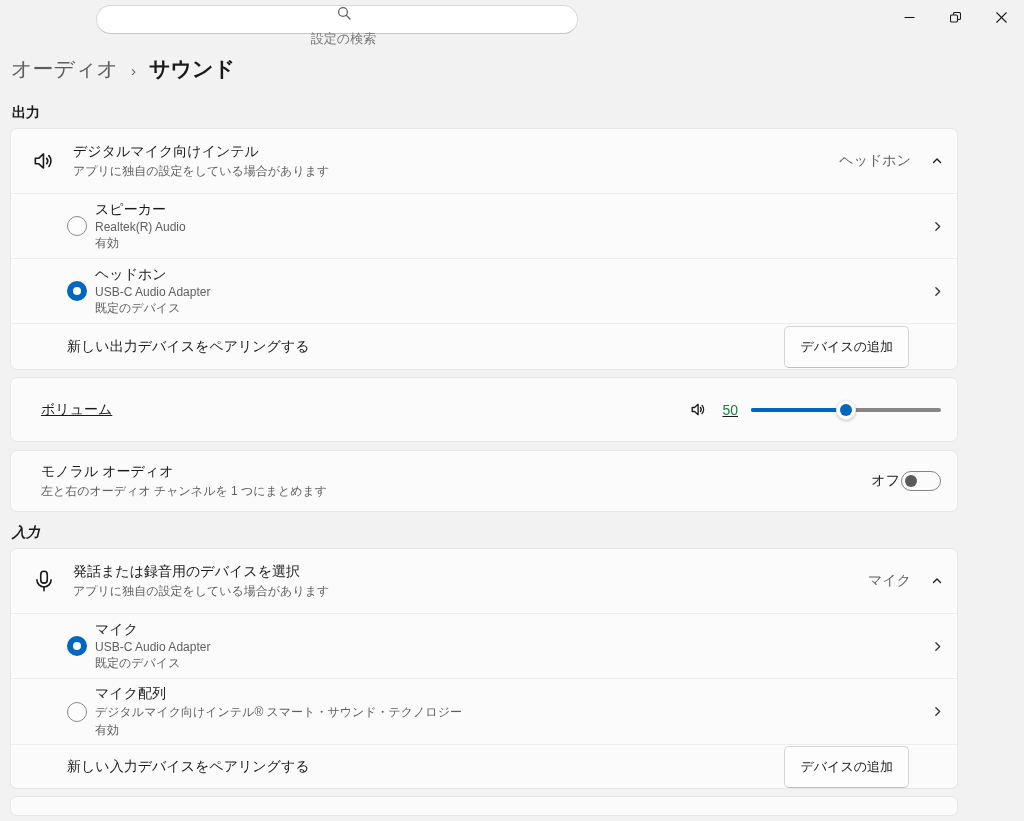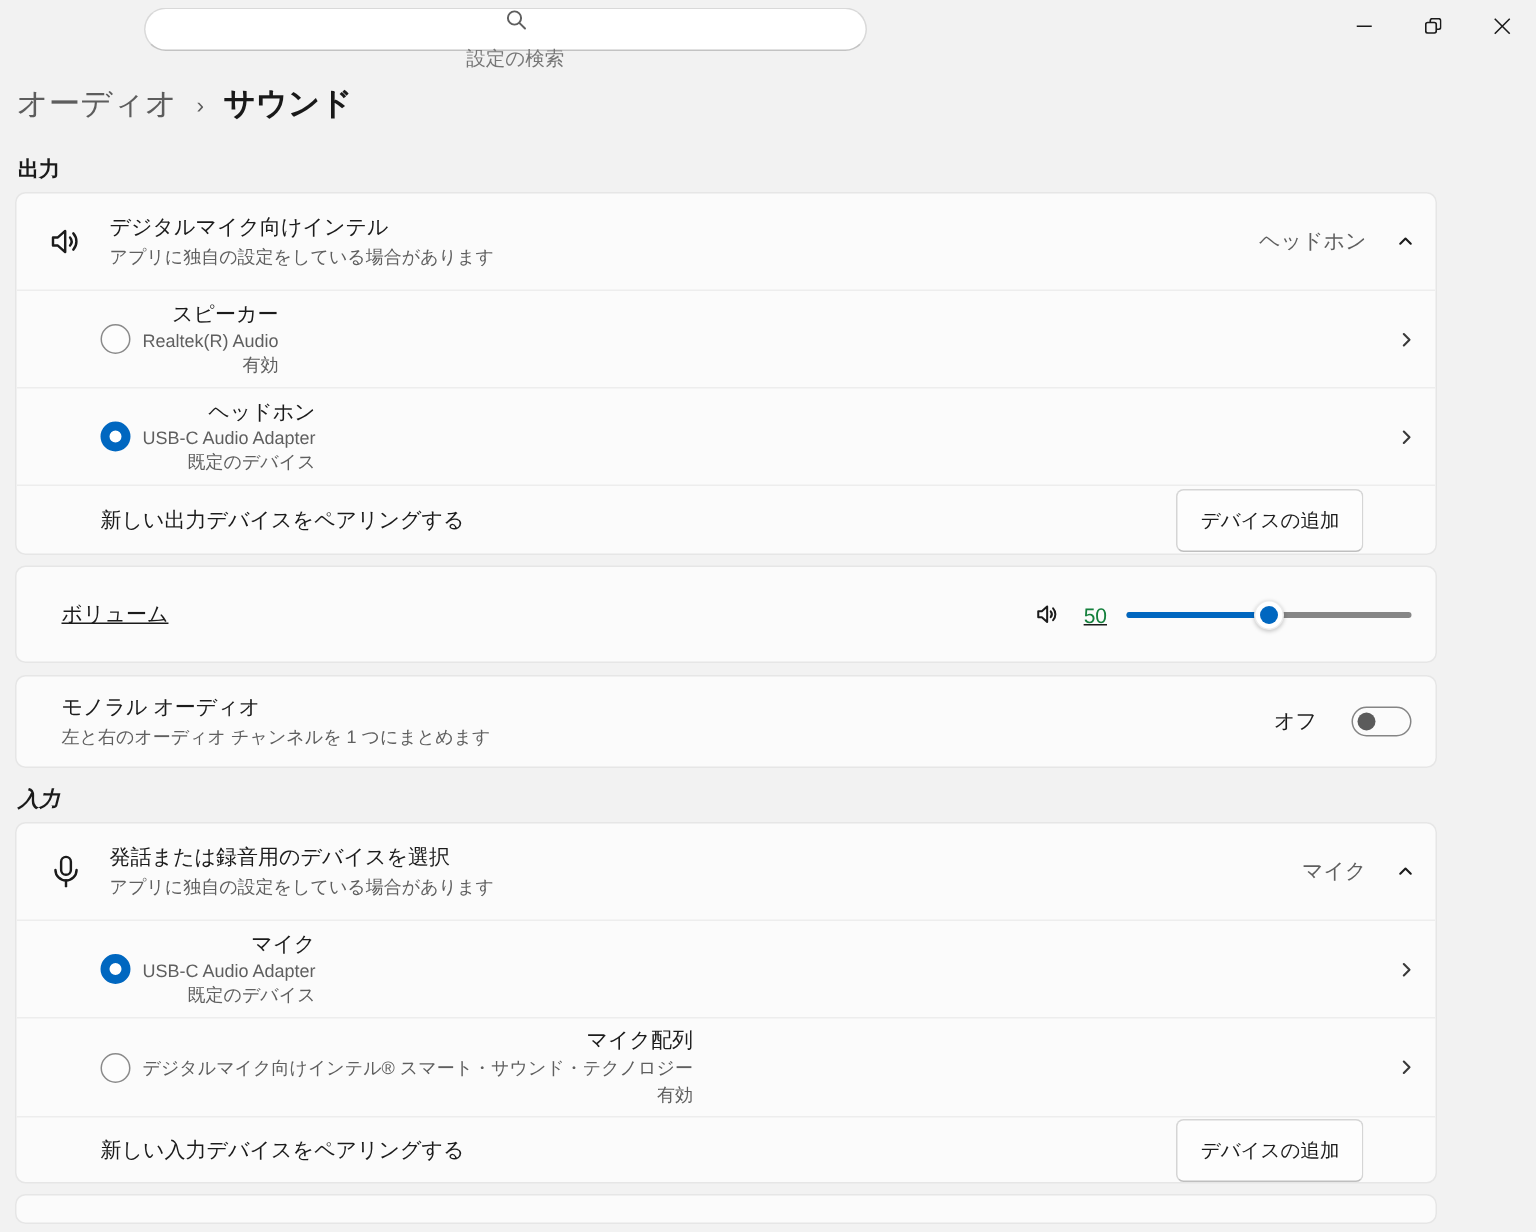--- a/index.html
+++ b/index.html
@@ -41,21 +41,21 @@
   .hdr-text { display:flex; flex-direction:column; gap:2px; }
   .t1 { font-size:14px; color:#1b1b1b; }
   .t2 { font-size:12px; color:#5f5f5f; }
   .hdr-right { margin-left:auto; display:flex; align-items:center; gap:20px; }
   .hdr-value { font-size:14px; color:#5f5f5f; }
   
   .dev { height:65px; padding:0 13px 0 56px; }
   .dev-tall { height:66px; }
   .radio { width:20px; height:20px; border-radius:50%; border:1px solid #8a8a8a; background:#fdfdfd; flex:none; margin-right:8px; }
   .radio.on { border:6px solid #0067c0; background:#ffffff; }
-  .dev-text { display:flex; flex-direction:column; gap:1px;align-items:flex-end; }
+  .dev-text { display:flex; flex-direction:column; gap:1px; }
   .chev-right { margin-left:auto; display:flex; align-items:center; }
   
   .pair { height:46px; padding:0 48px 0 56px; }
   .pair-last { height:44px; }
   .btn {
     margin-left:auto; height:42px; padding:0 15px; font-size:13px; color:#1b1b1b;
     background:#fdfdfd; border:1px solid #d5d5d5; border-bottom-color:#bfbfbf; border-radius:5px;
     font-family:inherit;
   }
   
@@ -69,21 +69,21 @@
   .slider .thumb {
     position:absolute; top:10px; left:50%; transform:translate(-50%,-50%);
     width:20px; height:20px; border-radius:50%; background:#ffffff;
     border:1px solid #ebebeb; box-shadow:0 1px 3px rgba(0,0,0,.22);
     display:flex; align-items:center; justify-content:center;
   }
   .slider .thumb::after { content:""; width:12px; height:12px; border-radius:50%; background:#0067c0; }
   
   .mono-card { margin-top:8px; height:62px; }
   .mono-row { height:100%; padding:0 16px 0 30px; }
-  .mono-right { margin-left:auto; display:flex; align-items:center; gap:23px; }
+  .mono-right { margin-left:auto; display:flex; align-items:center; gap:1px; }
   .toggle { width:40px; height:20px; border:1px solid #858585; border-radius:10px; position:relative; background:#fbfbfb; flex:none; }
   .toggle .knob { position:absolute; left:3px; top:3px; width:12px; height:12px; border-radius:50%; background:#5b5b5b; }
   
   .next-card { margin-top:7px; height:20px; }
   svg { display:block; }
 </style>
 </head>
 <body>
 
 <div class="titlebar">

